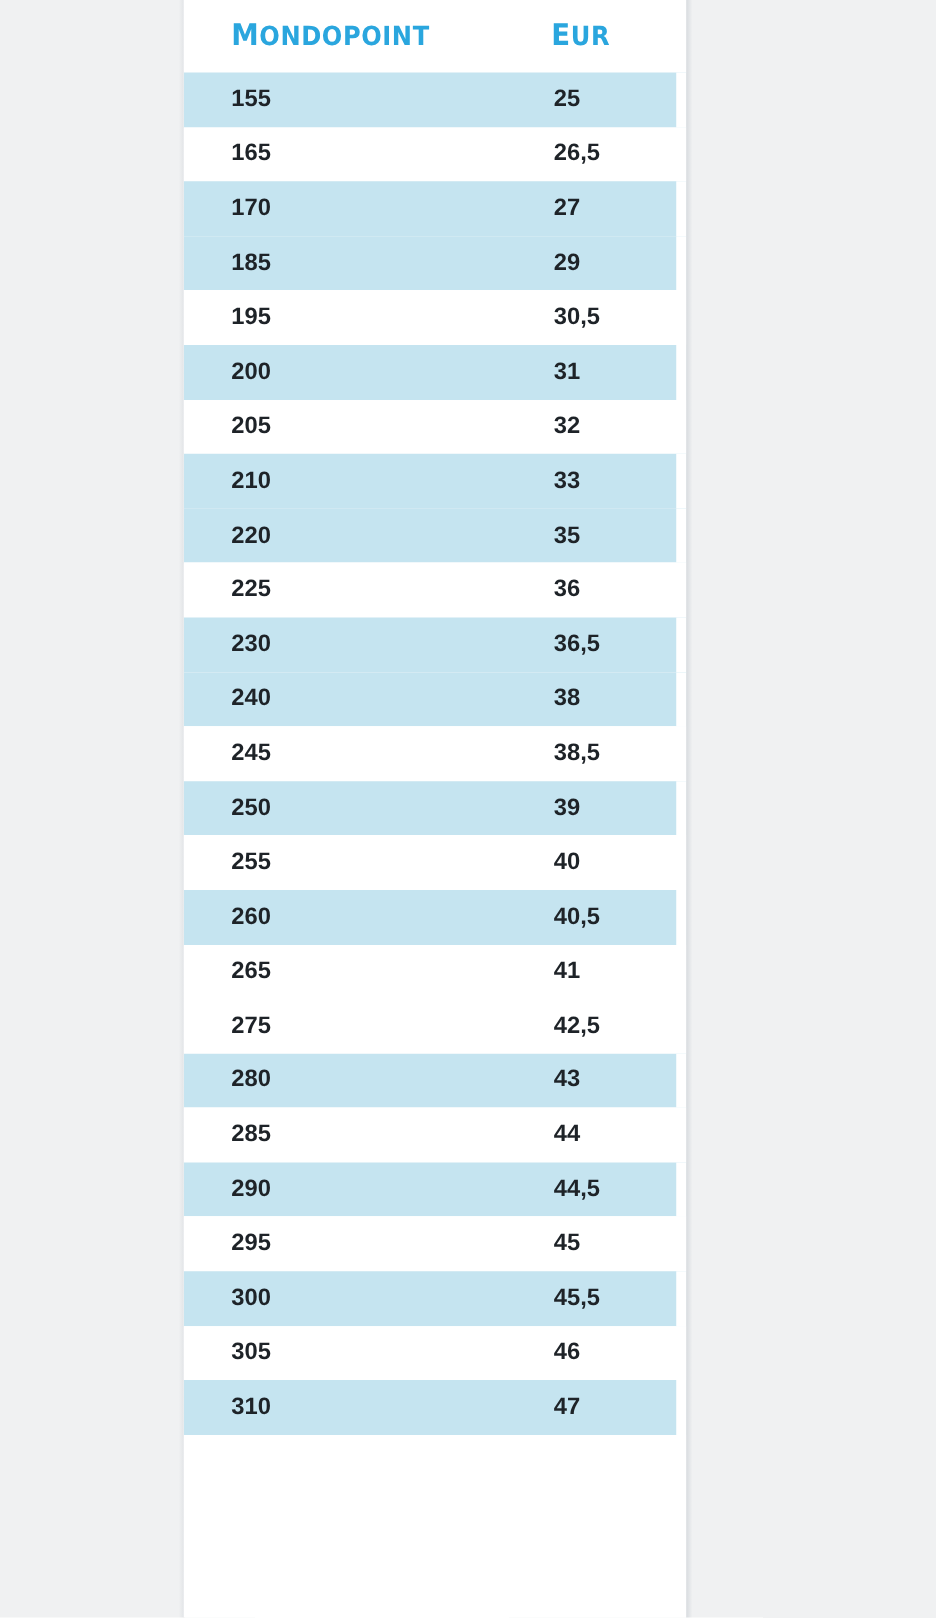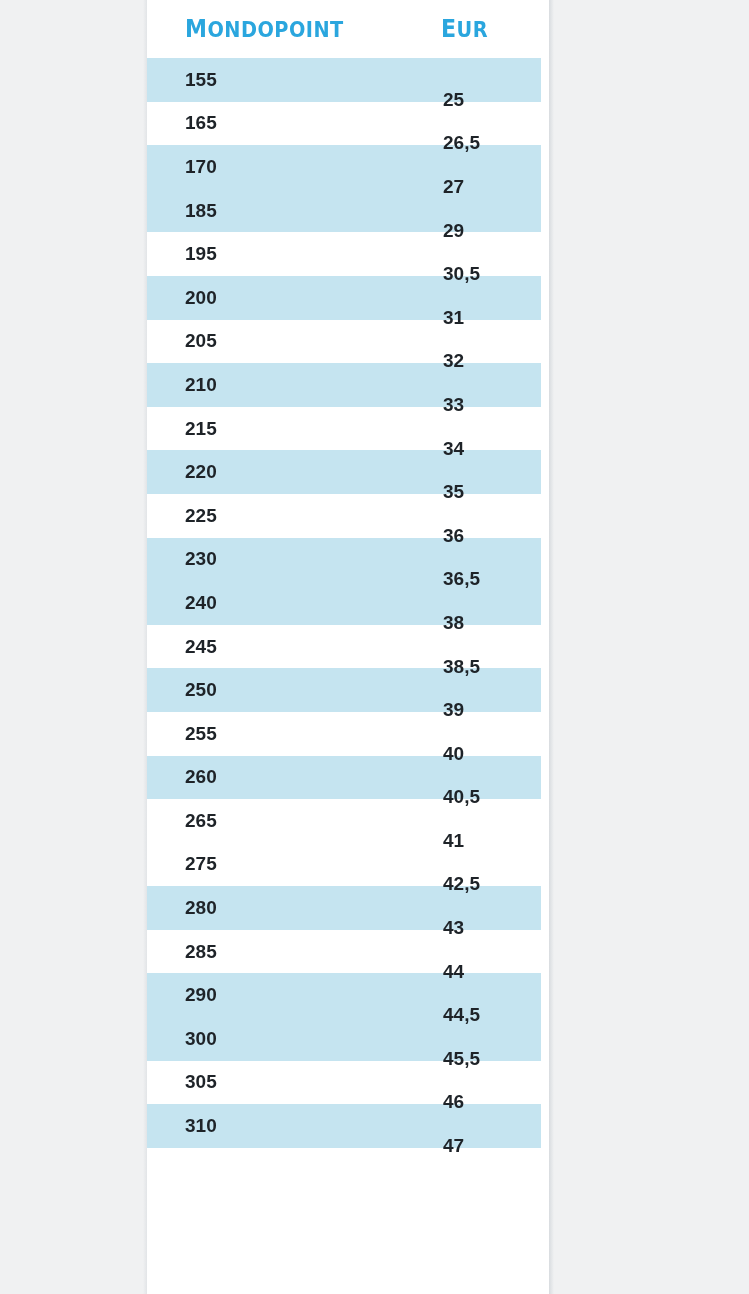--- a/index.html
+++ b/index.html
@@ -82,21 +82,21 @@
     transform: translateY(-50%);
     color: #1e2328;
     font-family: "Liberation Sans", "DejaVu Sans", sans-serif;
     font-weight: 700;
     font-size: 19px;
     line-height: 32px;
     white-space: nowrap;
     z-index: 2;
   }
   .cell-mondo { left: 38px; }
-  .cell-eur { left: 296px; margin-top: 20px; }
+  .cell-eur { left: 296px; }
 
   
   #card-right-shadow {
     position: absolute;
     left: 549px;
     top: 0;
     width: 5px;
     height: 1294px;
     background: linear-gradient(to right, rgba(160,170,180,0.30), rgba(160,170,180,0.0));
     pointer-events: none;
@@ -149,24 +149,20 @@
         <div class="cell cell-eur">31</div>
       </div>
       <div class="row">
         <div class="cell cell-mondo">205</div>
         <div class="cell cell-eur">32</div>
       </div>
       <div class="row shade">
         <div class="cell cell-mondo">210</div>
         <div class="cell cell-eur">33</div>
       </div>
-      <div class="row">
-        <div class="cell cell-mondo">215</div>
-        <div class="cell cell-eur">34</div>
-      </div>
       <div class="row shade">
         <div class="cell cell-mondo">220</div>
         <div class="cell cell-eur">35</div>
       </div>
       <div class="row">
         <div class="cell cell-mondo">225</div>
         <div class="cell cell-eur">36</div>
       </div>
       <div class="row shade">
         <div class="cell cell-mondo">230</div>
@@ -205,20 +201,24 @@
         <div class="cell cell-eur">43</div>
       </div>
       <div class="row">
         <div class="cell cell-mondo">285</div>
         <div class="cell cell-eur">44</div>
       </div>
       <div class="row shade">
         <div class="cell cell-mondo">290</div>
         <div class="cell cell-eur">44,5</div>
       </div>
+      <div class="row">
+        <div class="cell cell-mondo">295</div>
+        <div class="cell cell-eur">45</div>
+      </div>
       <div class="row shade">
         <div class="cell cell-mondo">300</div>
         <div class="cell cell-eur">45,5</div>
       </div>
       <div class="row">
         <div class="cell cell-mondo">305</div>
         <div class="cell cell-eur">46</div>
       </div>
       <div class="row shade">
         <div class="cell cell-mondo">310</div>

